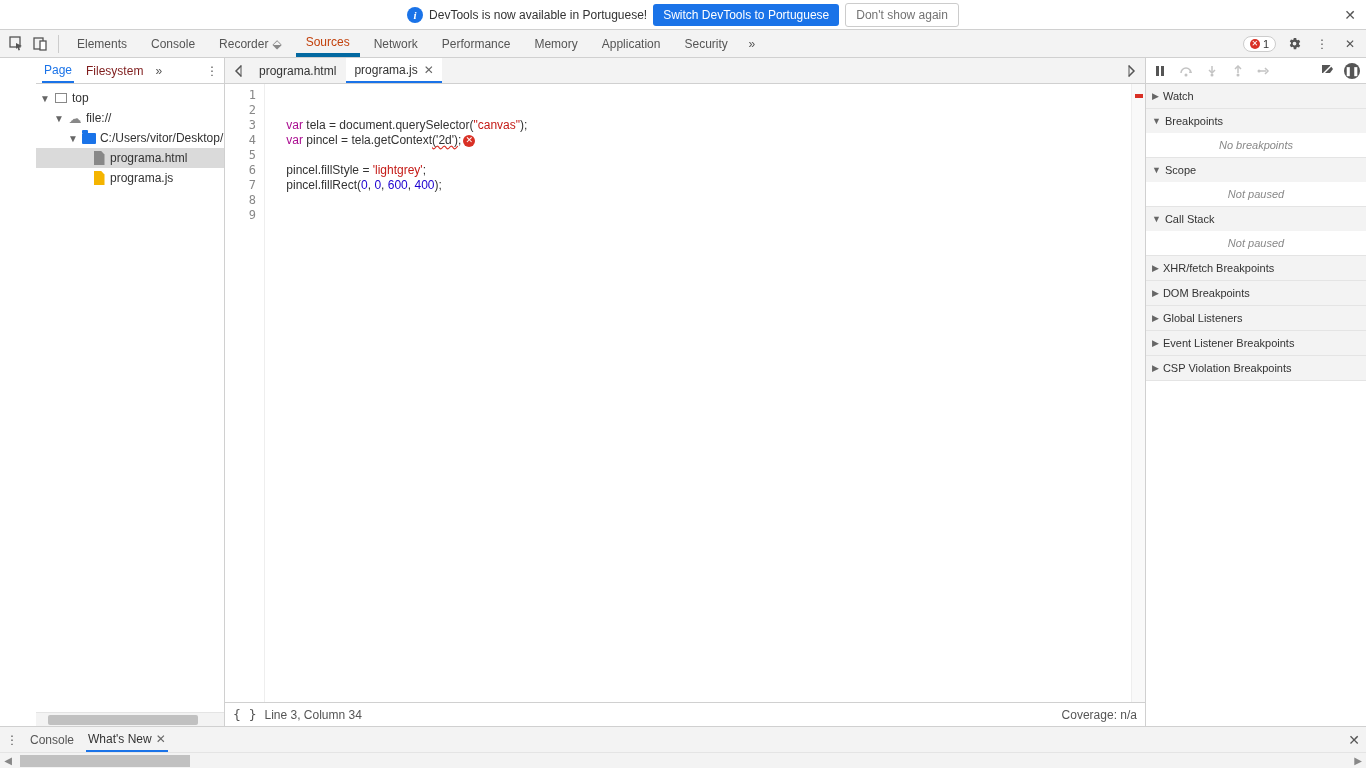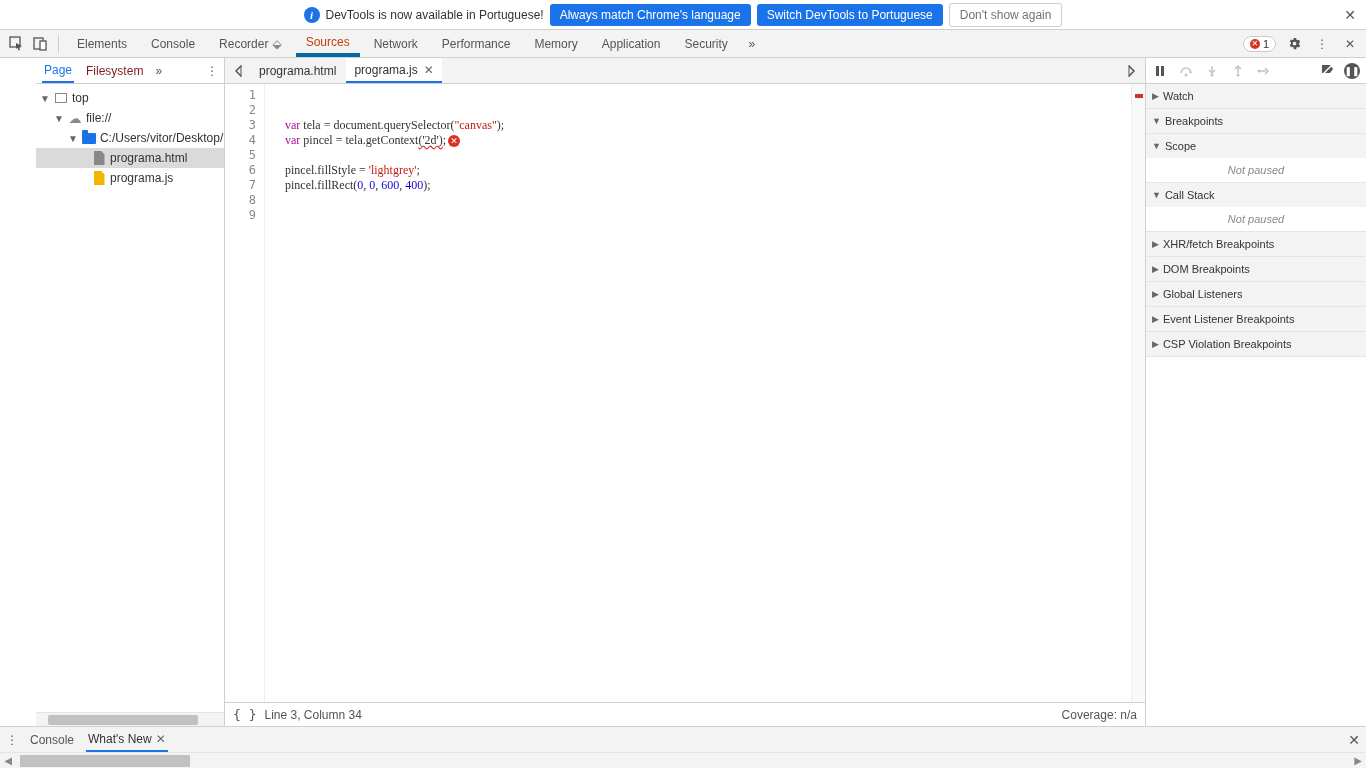--- a/index.html
+++ b/index.html
@@ -50,21 +50,21 @@
 
 .center-panel { flex:1; display:flex; flex-direction:column; border-right:1px solid #d0d0d0; min-width:0;}
 .file-tabs { display:flex; align-items:center; height:26px; border-bottom:1px solid #d0d0d0; background:#f3f3f3; padding:0 4px; gap:2px;}
 .file-tabs .nav-icon { width:20px; display:flex; justify-content:center; cursor:pointer; color:#555; position:relative;}
 .file-tab { padding:0 8px; height:100%; display:flex; align-items:center; gap:6px; cursor:pointer; color:#333;}
 .file-tab.active { background:#fff; border-bottom:2px solid #1a73e8; color:#333;}
 .file-tab .close-x { color:#666; font-size:12px;}
 .file-tabs .right-nav { margin-left:auto; display:flex;}
 .editor-area { flex:1; display:flex; background:#fff; overflow:hidden;}
 .gutter { width:40px; background:#fff; color:#888; text-align:right; padding:4px 8px 4px 4px; font-family:Consolas,monospace; font-size:12px; line-height:15px; border-right:1px solid #eee;}
-.code { flex:1; padding:4px 8px; font-family:Liberation Serif, serif; font-size:12px; line-height:15px; white-space:pre; overflow:auto;}
+.code { flex:1; padding:4px 8px; font-family:Liberation Sans, sans-serif; font-size:12px; line-height:15px; white-space:pre; overflow:auto;}
 .kw { color:#aa0d91;} .str{color:#c41a16;} .num{color:#1c00cf;}
 .err-circle { display:inline-flex; width:12px; height:12px; border-radius:50%; background:#d93025; color:#fff; align-items:center; justify-content:center; font-size:9px; margin-left:2px; vertical-align:middle;}
 .wavy { text-decoration: underline wavy #d93025; text-decoration-skip-ink: none;}
 .editor-scroll { width:14px; background:#f9f9f9; border-left:1px solid #eee; position:relative;}
 .editor-scroll .mark { position:absolute; top:10px; right:2px; width:8px; height:4px; background:#d93025;}
 .status-bar { display:flex; align-items:center; height:24px; border-top:1px solid #d0d0d0; padding:0 8px; background:#fff; color:#555; gap:8px;}
 .status-bar .braces { font-family:monospace; font-size:13px;}
 .status-bar .cov { margin-left:auto;}
 
 
@@ -93,21 +93,20 @@
 .os-scroll .thumb { position:absolute; left:4px; top:2px; width:170px; height:12px; background:#c1c1c1;}
 
 svg { display:block; }
 </style>
 </head>
 <body>
 
 <div class="infobar">
   <span class="info-icon">i</span>
   <span class="msg">DevTools is now available in Portuguese!</span>
-  <button class="btn-primary">Always match Chrome's language</button>
   <button class="btn-primary">Switch DevTools to Portuguese</button>
   <button class="btn-secondary">Don't show again</button>
   <span class="close">✕</span>
 </div>
 
 <div class="maintabs">
   <span class="tool-icon">
     <svg width="15" height="15" viewBox="0 0 15 15">
         <rect x="1" y="1" width="10" height="10" fill="none" stroke="#555" stroke-width="1.3"></rect>
         <path d="M7 7 L13 10 L10 11 L11 14 L9.5 14.5 L8.5 11.5 L7 13 Z" fill="#555"></path>
@@ -293,20 +292,21 @@
           <div class="acc-header">
             <span class="arrow">▶</span>
             <span>Watch</span>
           </div>
         </div>
         <div class="acc-section">
           <div class="acc-header">
             <span class="arrow">▼</span>
             <span>Breakpoints</span>
           </div>
+          <div class="acc-body">No breakpoints</div>
         </div>
         <div class="acc-section">
           <div class="acc-header">
             <span class="arrow">▼</span>
             <span>Scope</span>
           </div>
           <div class="acc-body">Not paused</div>
         </div>
         <div class="acc-section">
           <div class="acc-header">

